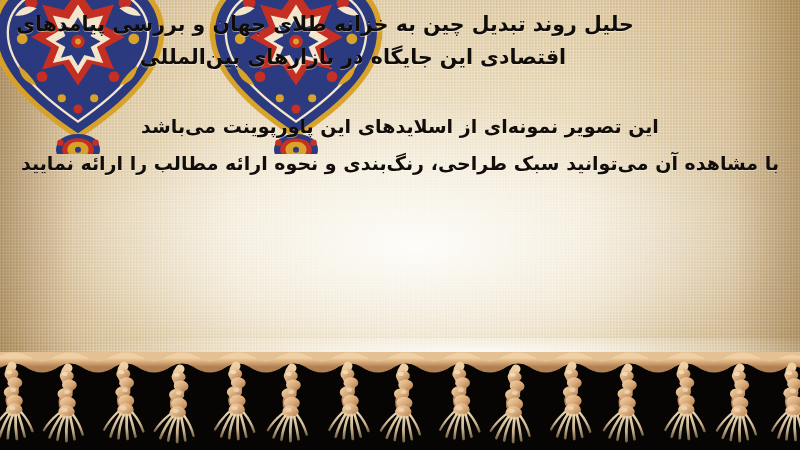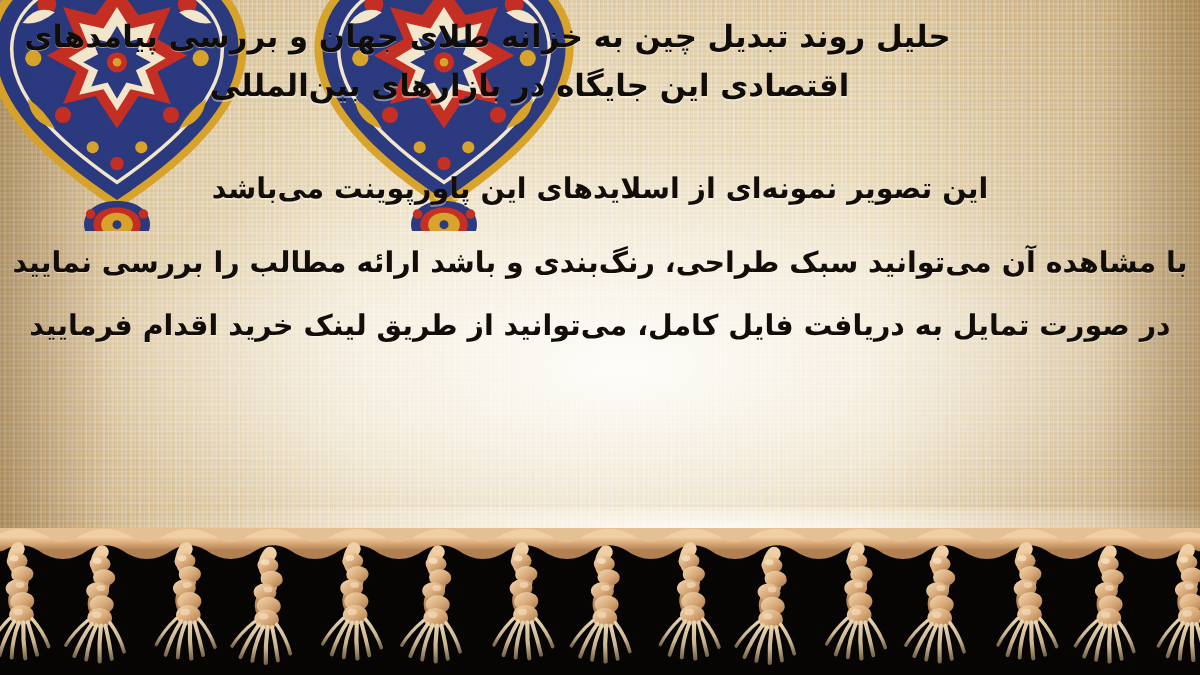--- a/index.html
+++ b/index.html
@@ -184,21 +184,21 @@
     width: 800px;
     text-align: center;
     color: #120d08;
     font-size: 19px;
     font-weight: 600;
     line-height: 29px;
     text-shadow: 0 1px 0 rgba(255,255,255,0.40);
   }
 
   .body-line { white-space: nowrap; }
-  .body-line.l1 { margin-bottom: 20px; }
+  .body-line.l1 { margin-bottom: 8px; }
   .body-line.l2 { margin-bottom: 13px; }
 </style>
 </head>
 <body>
 
 <div class="slide">
 
   <div class="carpet-field"></div>
   <div class="weave"></div>
   <div class="weave-coarse"></div>
@@ -270,22 +270,21 @@
 
   <div class="text-layer">
 
     <div class="title-block">
       <div class="title-line-1">حلیل روند تبدیل چین به خزانه طلای جهان و بررسی پیامدهای</div>
       <div class="title-line-2">اقتصادی این جایگاه در بازارهای بین‌المللی</div>
     </div>
 
     <div class="body-block">
       <div class="body-line l1">این تصویر نمونه‌ای از اسلایدهای این پاورپوینت می‌باشد</div>
-      <div class="body-line l2">با مشاهده آن می‌توانید سبک طراحی، رنگ‌بندی و باشد ارائه مطالب را بررسی نمایید</div>
-      <div class="body-line l3">در صورت تمایل به دریافت فایل کامل، می‌توانید از طریق لینک خرید اقدام فرمایید</div>
+      <div class="body-line l2">با مشاهده آن می‌توانید سبک طراحی، رنگ‌بندی و نحوه ارائه مطالب را ارائه نمایید</div>
     </div>
 
   </div>
 
   <div class="carpet-edge"></div>
 
   <div class="fringe-band">
     <svg class="fringe-svg" width="800" height="98" viewBox="0 0 800 98">
       <defs>
         <linearGradient id="ropeG" x1="0" y1="0" x2="0" y2="1">

